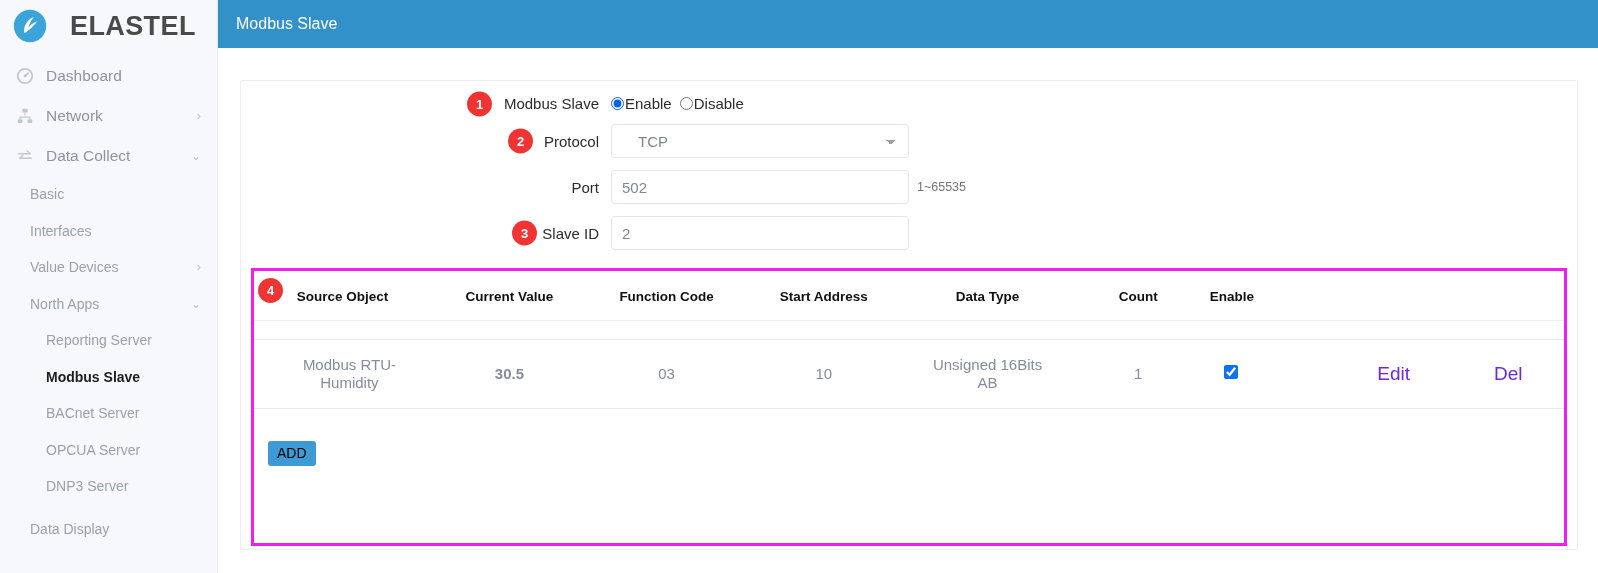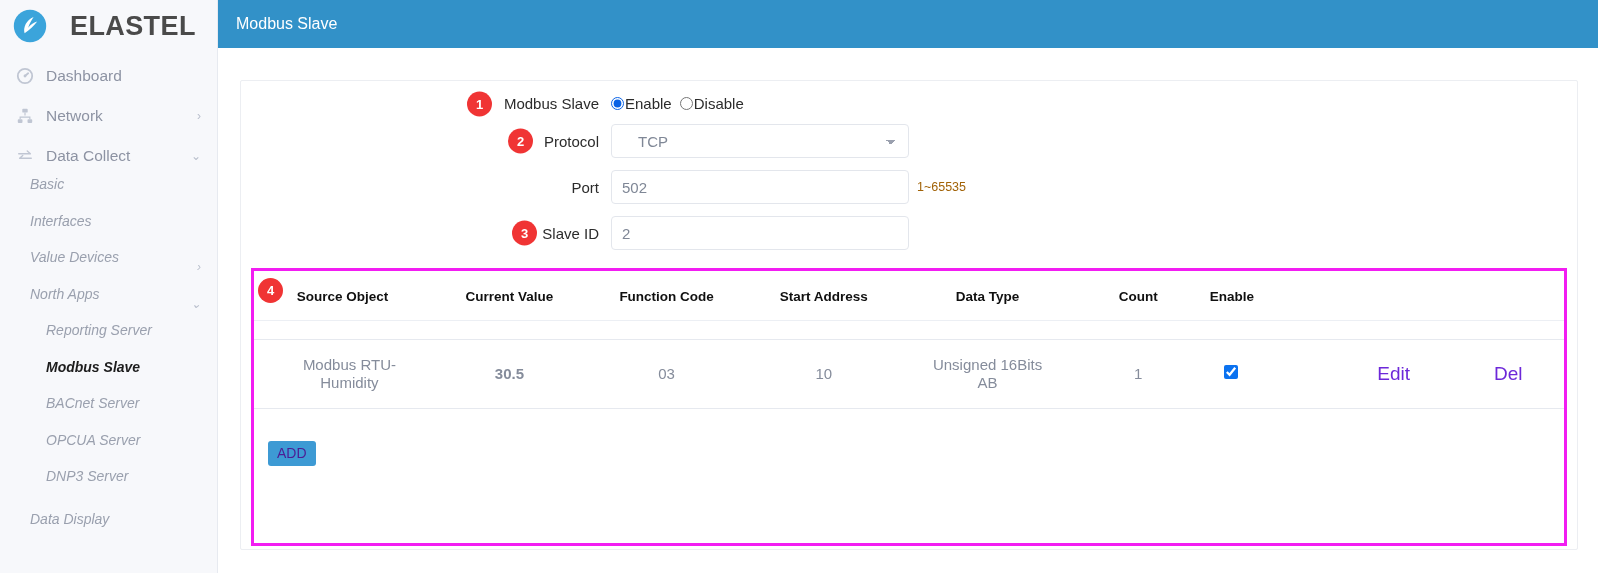--- a/index.html
+++ b/index.html
@@ -53,27 +53,27 @@
     display: flex; align-items: center; justify-content: center;
     color: #b6bcca;
   }
   .nav-item .chev {
     position: absolute; right: 16px; top: 50%;
     transform: translateY(-50%);
     color: #b9bfcc; font-size: 12px; line-height: 1;
   }
   .nav-sub {
     display: flex;
+    align-items: center;
     height: 36.5px;
     padding-left: 30px;
     font-size: 14px;
     color: #9aa0ae;
     position: relative;
     cursor: pointer;
-    font-style: italic;
   }
   .nav-sub.l2 { padding-left: 46px; }
   .nav-sub.active { color: #1d1d1d; font-weight: bold; }
   .nav-sub .chev {
     position: absolute; right: 16px; top: 50%;
     transform: translateY(-50%);
     color: #b9bfcc; font-size: 12px; line-height: 1;
   }
 
   
@@ -141,21 +141,21 @@
     appearance: none;
     -webkit-appearance: none;
     background-image:
       linear-gradient(45deg, transparent 50%, #9aa0ae 50%),
       linear-gradient(135deg, #9aa0ae 50%, transparent 50%);
     background-position: calc(100% - 17px) 15px, calc(100% - 12px) 15px;
     background-size: 5px 5px, 5px 5px;
     background-repeat: no-repeat;
     padding-left: 26px;
   }
-  .hint { font-size: 12.5px; color: #a16207; margin-left: 8px; }
+  .hint { font-size: 12.5px; color: #737373; margin-left: 8px; }
 
   
   .badge {
     position: absolute;
     width: 25px; height: 25px;
     border-radius: 50%;
     background: #f03434;
     color: #fff;
     font-size: 13px;
     font-weight: bold;
@@ -199,21 +199,21 @@
     color: #6d28d9;
     text-decoration: none;
     font-size: 19px;
     cursor: pointer;
   }
   input.chk { width: 14px; height: 14px; accent-color: #0b72f0; margin: 0; cursor: pointer; }
   .addwrap { padding: 32px 0 0 14px; }
   .btn-add {
     background: #3d9ad4;
     border: none;
-    color: #4c1d95;
+    color: #000000;
     font-size: 14px;
     padding: 4px 9px 5px 9px;
     border-radius: 3px;
     cursor: pointer;
     font-family: "Liberation Sans", sans-serif;
   }
 </style>
 </head>
 <body>
 

